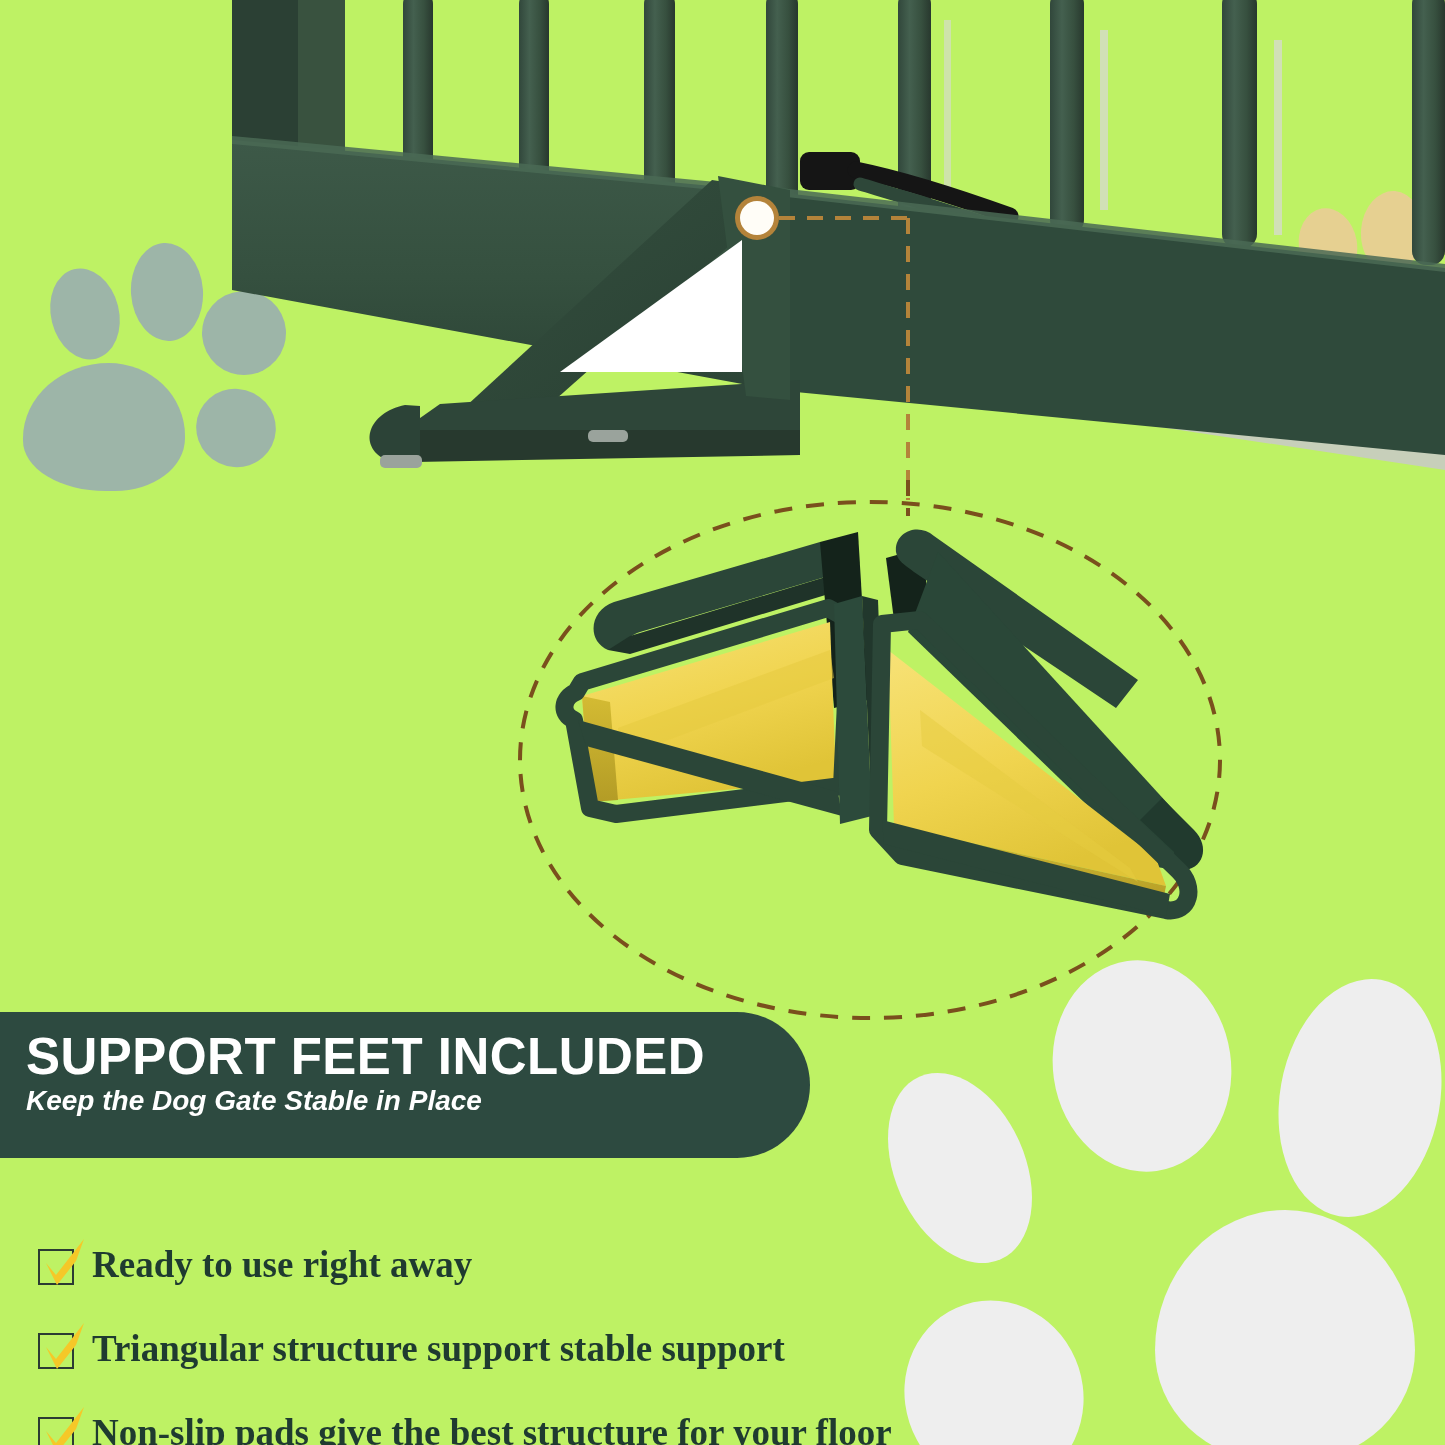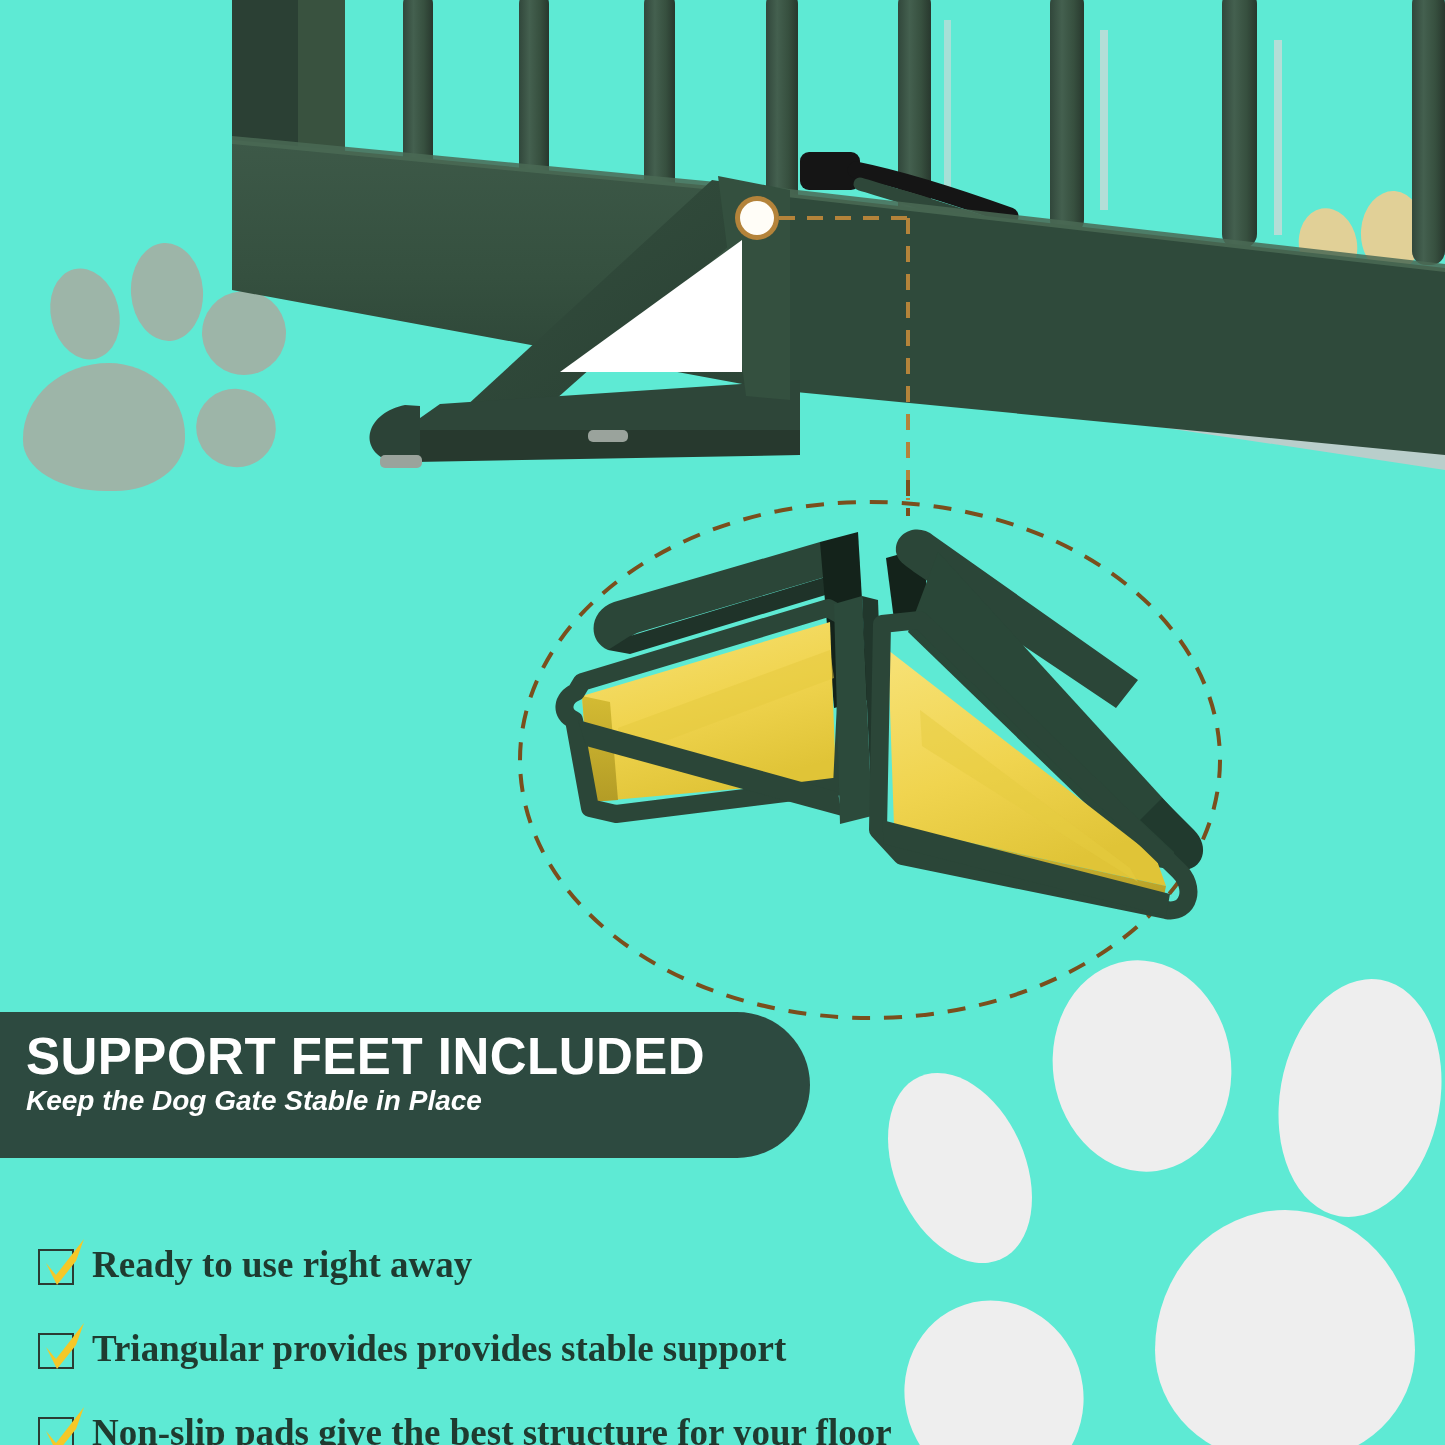--- a/index.html
+++ b/index.html
@@ -4,21 +4,21 @@
 <style>
   html, body {
     margin: 0;
     padding: 0;
     background: #ffffff;
   }
   #page {
     position: relative;
     width: 1445px;
     height: 1445px;
-    background: #5eead4;
+    background: #bef264;
     overflow: hidden;
     font-family: "Liberation Sans", sans-serif;
   }
 
   
   .paw { position: absolute; }
   .paw .toe, .paw .pad { position: absolute; border-radius: 50%; }
 
   
   #paw-sage { left: 18px; top: 243px; width: 276px; height: 242px; }
@@ -302,21 +302,21 @@
       <span class="bullet-text">Ready to use right away</span>
     </div>
 
     <div class="bullet">
       <span class="check-box">
         <span class="sq"></span>
         <svg width="58" height="58" viewBox="0 0 58 58">
           <path d="M12 28 L22 40 L50 4 L42 26 L23 50 Z" fill="#f5c828"></path>
         </svg>
       </span>
-      <span class="bullet-text">Triangular provides provides stable support</span>
+      <span class="bullet-text">Triangular structure support stable support</span>
     </div>
 
     <div class="bullet">
       <span class="check-box">
         <span class="sq"></span>
         <svg width="58" height="58" viewBox="0 0 58 58">
           <path d="M12 28 L22 40 L50 4 L42 26 L23 50 Z" fill="#f5c828"></path>
         </svg>
       </span>
       <span class="bullet-text">Non-slip pads give the best structure for your floor</span>

